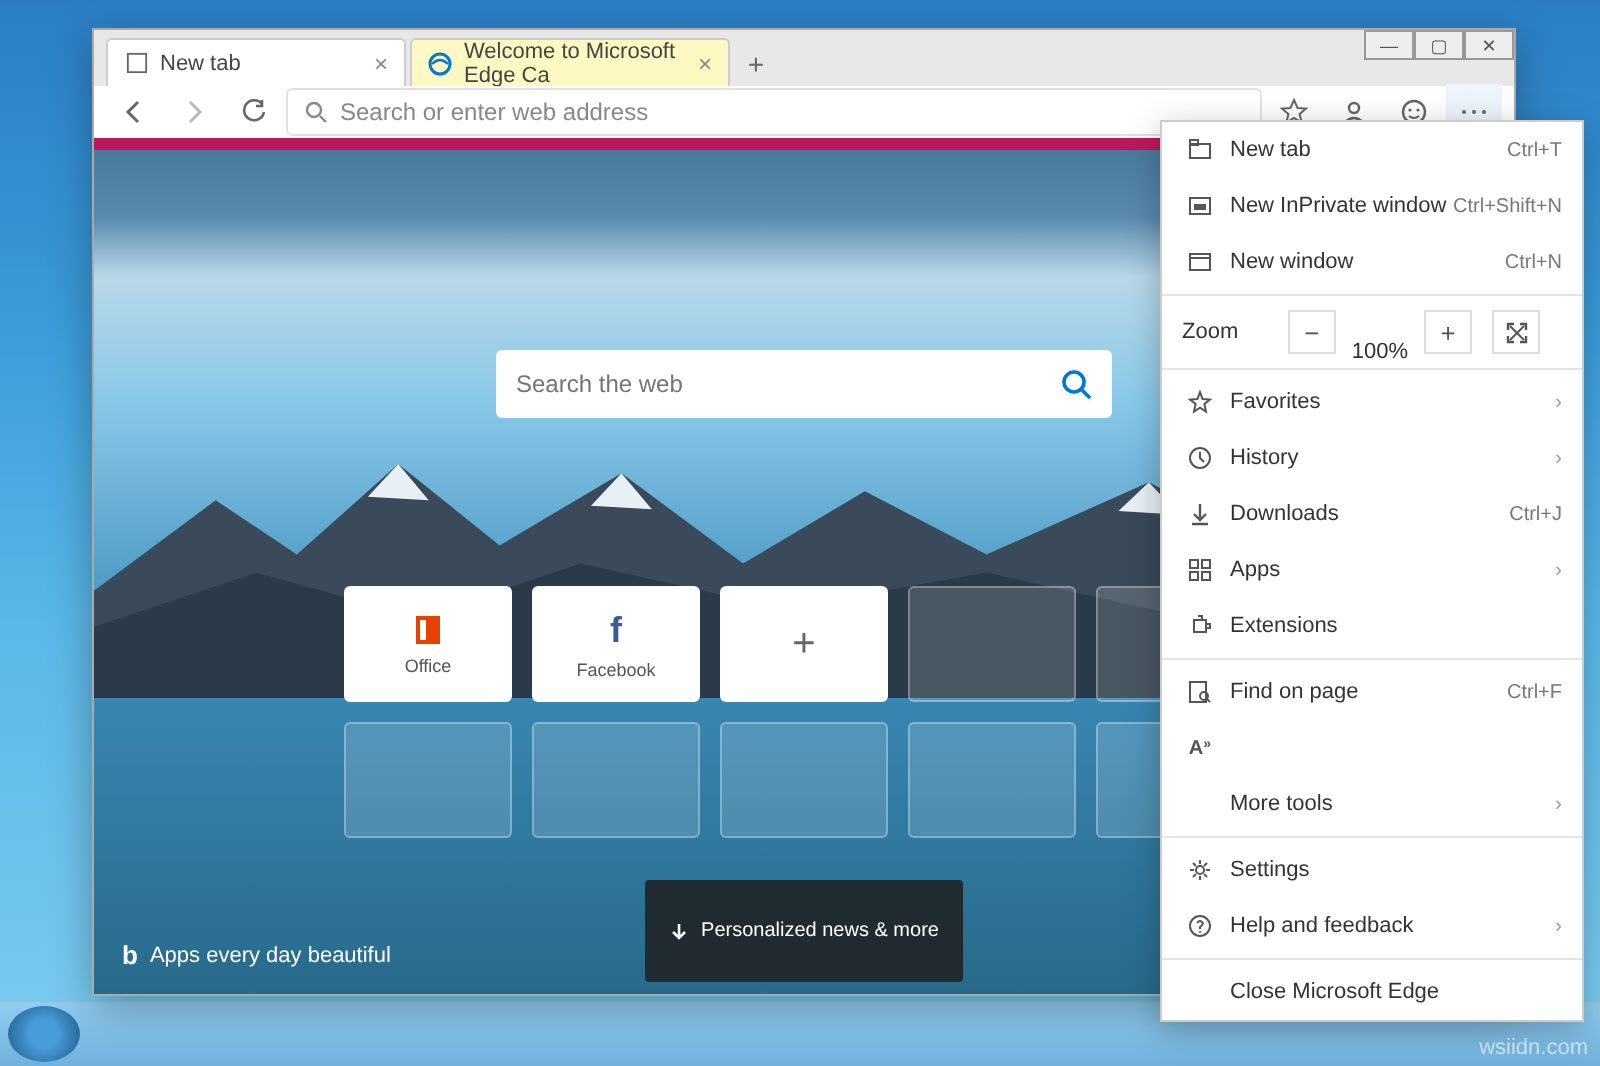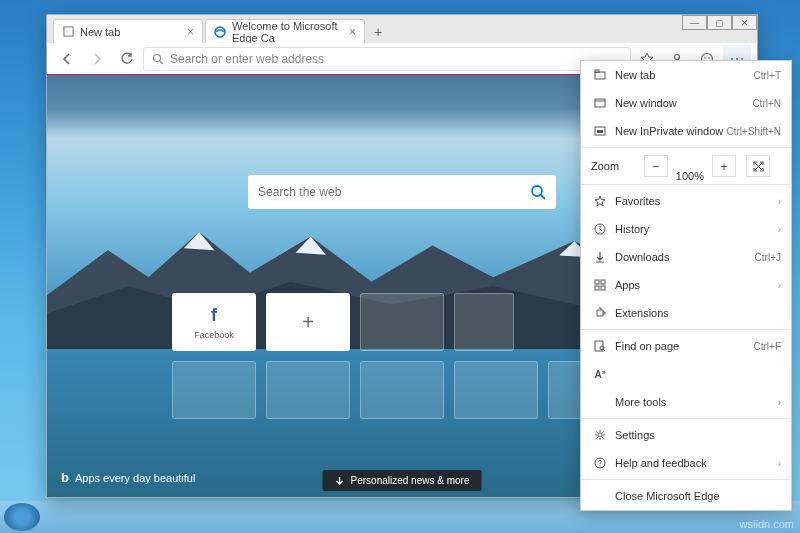--- a/index.html
+++ b/index.html
@@ -11,28 +11,28 @@
 
 
 .browser { position: absolute; left: 46px; top: 14px; width: 712px; height: 484px; background: #fff; border: 1px solid #aaa; box-shadow: 0 6px 20px rgba(0,0,0,0.3); display: flex; flex-direction: column; }
 
 
 .win-controls { position: absolute; right: 0; top: 0; display: flex; }
 .win-btn { width: 25px; height: 15px; border: 1px solid #999; background: #eee; display: flex; align-items: center; justify-content: center; font-size: 9px; color: #555; }
 
 
 .tabstrip { height: 28px; background: #e8e8e8; display: flex; align-items: flex-end; padding-left: 6px; padding-top: 6px; }
-.tab { height: 24px; background: #ffffff; border: 1px solid #ccc; border-bottom: none; border-radius: 3px 3px 0 0; display: flex; align-items: center; padding: 0 8px; margin-right: 2px; font-size: 11px; color: #444; min-width: 150px; max-width: 160px; }
+.tab { height: 24px; background: #fef9c3; border: 1px solid #ccc; border-bottom: none; border-radius: 3px 3px 0 0; display: flex; align-items: center; padding: 0 8px; margin-right: 2px; font-size: 11px; color: #444; min-width: 150px; max-width: 160px; }
 .tab.active { background: #fff; }
 .tab-icon { width: 12px; height: 12px; margin-right: 6px; display: flex; align-items: center; justify-content: center; }
 .tab-close { margin-left: auto; font-size: 12px; color: #888; }
 .newtab-btn { width: 22px; height: 22px; display: flex; align-items: center; justify-content: center; font-size: 14px; color: #666; }
 
 
-.toolbar { height: 32px; background: #fff; border-bottom: 1px solid #be185d; display: flex; align-items: center; padding: 0 6px; gap: 2px; }
+.toolbar { height: 32px; background: #fff; border-bottom: 6px solid #be185d; display: flex; align-items: center; padding: 0 6px; gap: 2px; }
 .tb-btn { width: 28px; height: 28px; display: flex; align-items: center; justify-content: center; color: #666; font-size: 14px; }
 .addressbar { flex: 1; height: 24px; border: 1px solid #e1e1e1; border-radius: 3px; display: flex; align-items: center; padding: 0 8px; font-size: 12px; color: #888; }
 .addressbar .search-ic { margin-right: 6px; color: #888; }
 
 
 .content { flex: 1; position: relative; background: linear-gradient(180deg, #4a7a9e 0%, #5a8aae 8%, #b8d8e8 15%, #88c8e8 30%, #3a8ab8 60%, #286a8a 100%); overflow: hidden; }
 .mountains { position: absolute; left: 0; right: 0; top: 35%; height: 30%; }
 .mtn-svg { width: 100%; height: 100%; }
 
 .websearch { position: absolute; left: 50%; top: 100px; transform: translateX(-50%); width: 308px; height: 34px; background: #fff; border-radius: 3px; display: flex; align-items: center; padding: 0 10px; }
@@ -42,21 +42,21 @@
 .tiles { position: absolute; left: 50%; top: 218px; transform: translateX(-50%); width: 460px; }
 .tile-row { display: flex; gap: 10px; margin-bottom: 10px; }
 .tile { width: 84px; height: 58px; background: #fff; border-radius: 3px; display: flex; flex-direction: column; align-items: center; justify-content: center; gap: 4px; }
 .tile.empty { background: rgba(255,255,255,0.15); border: 1px solid rgba(255,255,255,0.3); }
 .tile .ticon { font-size: 18px; }
 .tile .tlabel { font-size: 9px; color: #555; }
 .tile.add .ticon { color: #666; font-size: 20px; font-weight: 300; }
 
 .footer-tag { position: absolute; left: 14px; bottom: 12px; color: #fff; font-size: 11px; display: flex; align-items: center; gap: 6px; }
 .footer-tag .bing { font-weight: bold; font-size: 13px; }
-.news-pill { position: absolute; left: 50%; bottom: 6px; transform: translateX(-50%); background: rgba(30,30,30,0.85); color: #fff; font-size: 10px; padding: 5px 12px; border-radius: 2px; display: flex; align-items: center; gap: 6px; }
+.news-pill { position: absolute; left: 50%; bottom: 6px; transform: translateX(-50%); background: rgba(30,30,30,0.85); color: #fff; font-size: 10px; padding: 20px 12px; border-radius: 2px; display: flex; align-items: center; gap: 6px; }
 
 
 .menu { position: absolute; right: 8px; top: 60px; width: 212px; background: #fff; border: 1px solid #ccc; box-shadow: 0 4px 16px rgba(0,0,0,0.25); font-size: 11px; color: #333; }
 .menu .row { display: flex; align-items: center; height: 28px; padding: 0 10px; }
 .menu .micon { width: 18px; display: flex; justify-content: center; color: #555; font-size: 12px; }
 .menu .mlabel { flex: 1; margin-left: 6px; }
 .menu .mshort { color: #777; font-size: 10px; }
 .menu .chev { color: #999; font-size: 10px; }
 .menu hr { border: none; border-top: 1px solid #e5e5e5; margin: 2px 0; }
 .menu .zoom-row { justify-content: space-between; padding: 0 21px 0 10px; height: 32px; }
@@ -176,20 +176,29 @@
         <svg width="16" height="16" viewBox="0 0 16 16">
             <circle cx="7" cy="7" r="5" fill="none" stroke="#0078d4" stroke-width="1.8"></circle>
             <line x1="11" y1="11" x2="15" y2="15" stroke="#0078d4" stroke-width="1.8"></line>
           </svg>
       </span>
     </div>
 
     <div class="tiles">
       <div class="tile-row">
         <div class="tile">
+          <span class="ticon">
+            <svg width="18" height="18" viewBox="0 0 18 18">
+                <rect x="3" y="2" width="12" height="14" fill="#e84200"></rect>
+                <rect x="5" y="4" width="3" height="10" fill="#fff"></rect>
+              </svg>
+          </span>
+          <span class="tlabel">Office</span>
+        </div>
+        <div class="tile">
           <span class="ticon" style="color:#3b5998;font-weight:bold;font-family:sans-serif;">f</span>
           <span class="tlabel">Facebook</span>
         </div>
         <div class="tile add">
           <span class="ticon">+</span>
         </div>
         <div class="tile empty"></div>
         <div class="tile empty" style="width:60px;"></div>
       </div>
       <div class="tile-row">
@@ -225,35 +234,35 @@
           <rect x="1" y="1" width="4" height="2.5" fill="none" stroke="#555"></rect>
         </svg>
       </span>
     <span class="mlabel">New tab</span>
     <span class="mshort">Ctrl+T</span>
   </div>
   <div class="row">
     <span class="micon">
         <svg width="12" height="12" viewBox="0 0 12 12">
           <rect x="1" y="2" width="10" height="8" fill="none" stroke="#555"></rect>
+          <rect x="3" y="5" width="6" height="3" fill="#555"></rect>
+        </svg>
+      </span>
+    <span class="mlabel">New InPrivate window</span>
+    <span class="mshort">Ctrl+Shift+N</span>
+  </div>
+  <div class="row">
+    <span class="micon">
+        <svg width="12" height="12" viewBox="0 0 12 12">
+          <rect x="1" y="2" width="10" height="8" fill="none" stroke="#555"></rect>
           <line x1="1" y1="4" x2="11" y2="4" stroke="#555"></line>
         </svg>
       </span>
     <span class="mlabel">New window</span>
     <span class="mshort">Ctrl+N</span>
-  </div>
-  <div class="row">
-    <span class="micon">
-        <svg width="12" height="12" viewBox="0 0 12 12">
-          <rect x="1" y="2" width="10" height="8" fill="none" stroke="#555"></rect>
-          <rect x="3" y="5" width="6" height="3" fill="#555"></rect>
-        </svg>
-      </span>
-    <span class="mlabel">New InPrivate window</span>
-    <span class="mshort">Ctrl+Shift+N</span>
   </div>
   <hr>
   <div class="row zoom-row">
     <span>Zoom</span>
     <div class="zoom-ctrl">
       <div class="zbtn">−</div>
       <span class="zval">100%</span>
       <div class="zbtn">+</div>
       <div class="fs">
           <svg width="11" height="11" viewBox="0 0 11 11">

